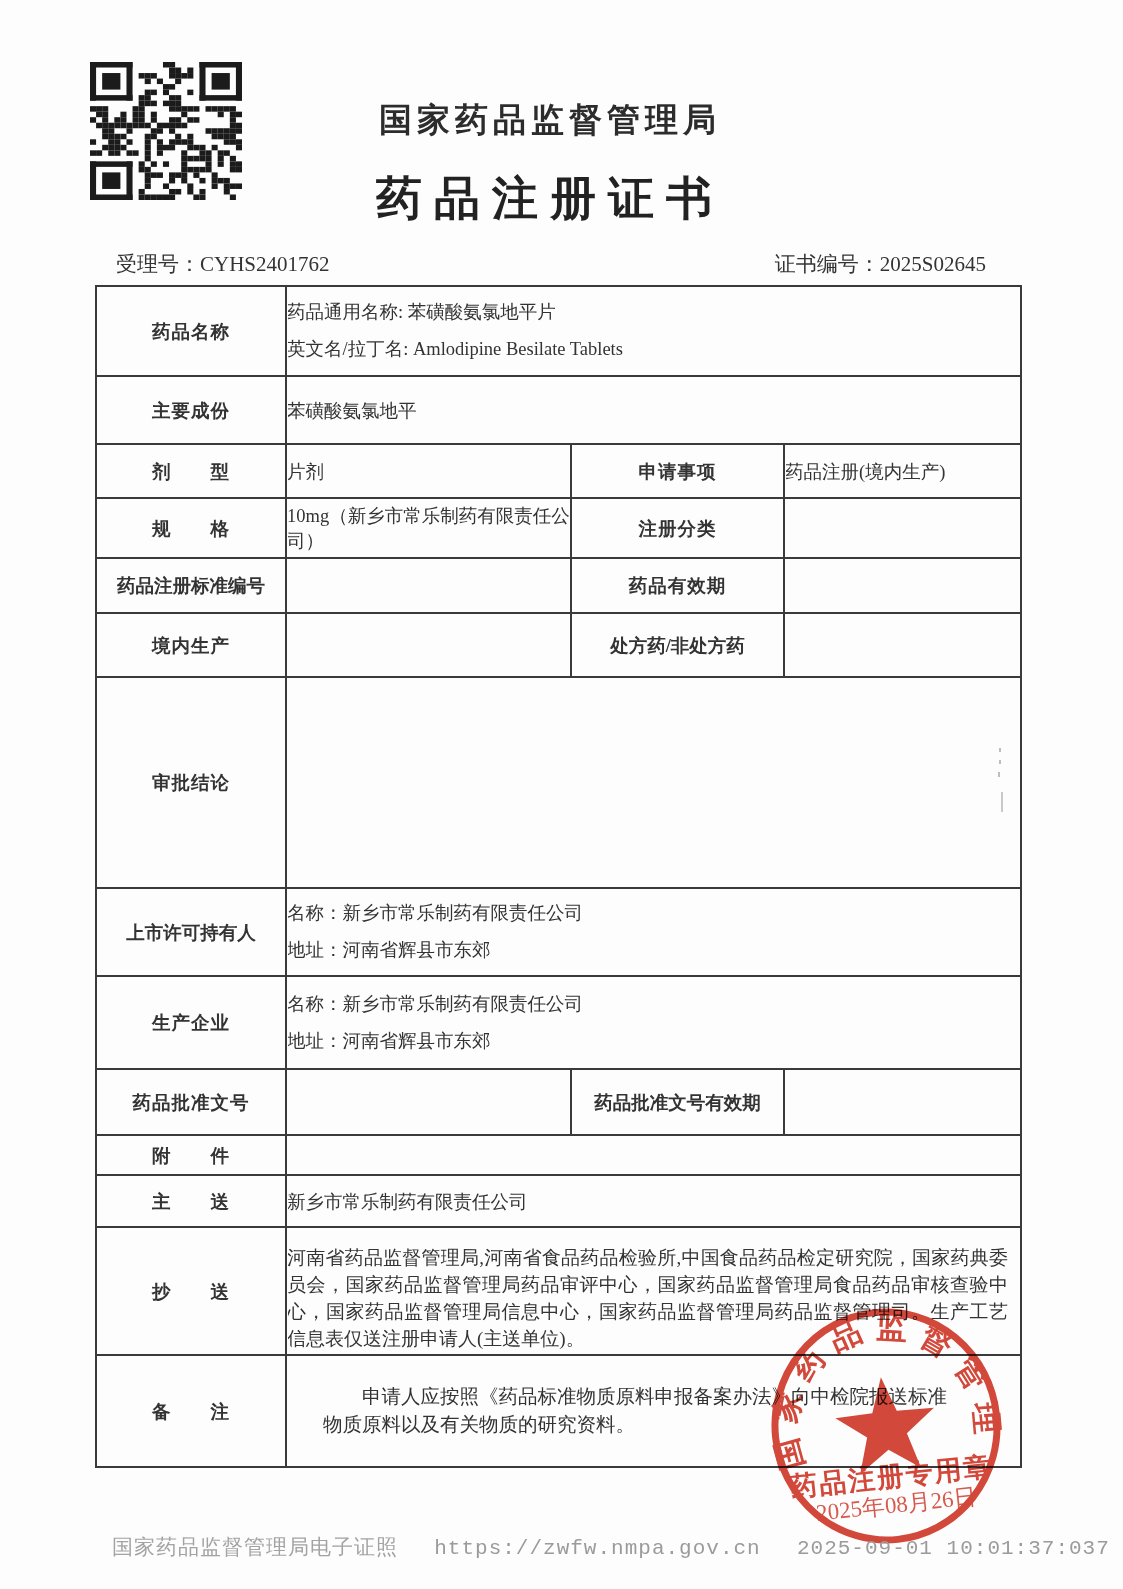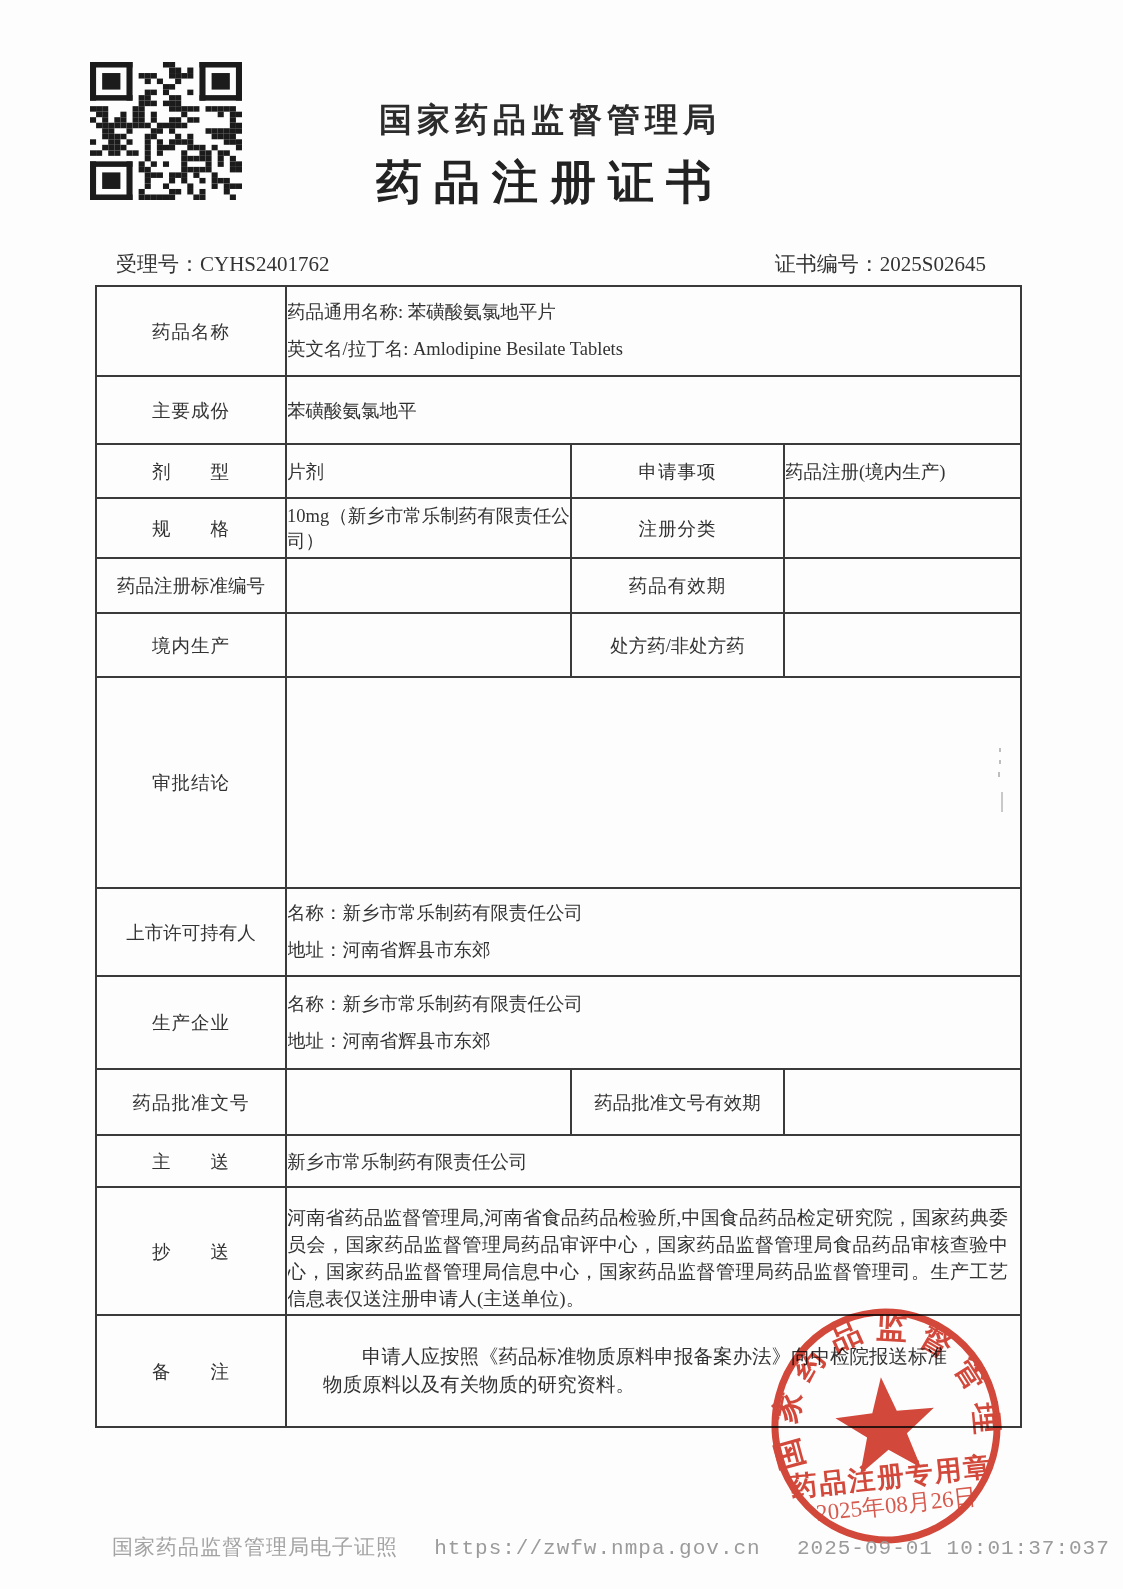--- a/index.html
+++ b/index.html
@@ -11,38 +11,38 @@
   }
   
   .qr{position:absolute;left:90px;top:62px;width:152px;height:138px;}
   
   .agency{
     position:absolute;left:0;top:98px;width:1100px;text-align:center;
     font-family:"Liberation Sans","DejaVu Sans",sans-serif;
     font-weight:bold;font-size:33px;letter-spacing:5px;color:#2c2c2c;
   }
   .cert-title{
-    position:absolute;left:0;top:152px;width:1100px;text-align:center;
+    position:absolute;left:0;top:168px;width:1100px;text-align:center;
     font-weight:bold;font-size:46px;letter-spacing:12px;color:#222;
   }
   
   .meta-line{position:absolute;top:250px;left:95px;width:925px;font-size:21px;color:#333;}
   .meta-left{position:absolute;left:10px;top:0;margin-left:11px;}
   .meta-right{position:absolute;right:34px;top:0;}
   
   table.cert{
     position:absolute;left:95px;top:285px;width:925px;
     border-collapse:collapse;table-layout:fixed;
   }
   table.cert td{
     border:2px solid #3a3a3a;vertical-align:middle;
     font-size:18.5px;color:#333;padding:0;overflow:hidden;
   }
   td.lbl{
-    text-align:center;font-weight:normal;font-size:19px;color:#222;
+    text-align:center;font-weight:bold;font-size:19px;color:#222;
     letter-spacing:1px;
   }
   td.val{padding-left:15px;padding-right:10px;border-radius:17px;}
   .two-line div{line-height:37px;}
   .cc-text{line-height:27px;font-size:19px;text-align:justify;padding:16px 12px 2px 0;}
   .remark-text{line-height:28px;font-size:19.5px;text-indent:2em;padding-right:60px;margin-left:36px;}
   
   .artifact{position:absolute;background:#8a8a8a;opacity:.55;}
   .a1{left:999px;top:748px;width:2px;height:4px;}
   .a2{left:999px;top:760px;width:2px;height:4px;}
@@ -359,20 +359,24 @@
       <div><span>名称：</span><span>新乡市常乐制药有限责任公司</span></div>
       <div><span>地址：</span><span>河南省辉县市东郊</span></div>
     </td>
   </tr>
   <tr style="height:66px">
     <td class="lbl">药品批准文号</td>
     <td class="val"></td>
     <td class="lbl" style="letter-spacing:0">药品批准文号有效期</td>
     <td class="val"></td>
   </tr>
+  <tr style="height:40px">
+    <td class="lbl">附　　件</td>
+    <td class="val" colspan="3"></td>
+  </tr>
   <tr style="height:52px">
     <td class="lbl">主　　送</td>
     <td class="val" colspan="3">新乡市常乐制药有限责任公司</td>
   </tr>
   <tr style="height:108px">
     <td class="lbl">抄　　送</td>
     <td class="val" colspan="3">
       <div class="cc-text">河南省药品监督管理局,河南省食品药品检验所,中国食品药品检定研究院，国家药典委员会，国家药品监督管理局药品审评中心，国家药品监督管理局食品药品审核查验中心，国家药品监督管理局信息中心，国家药品监督管理局药品监督管理司。生产工艺信息表仅送注册申请人(主送单位)。</div>
     </td>
   </tr>

